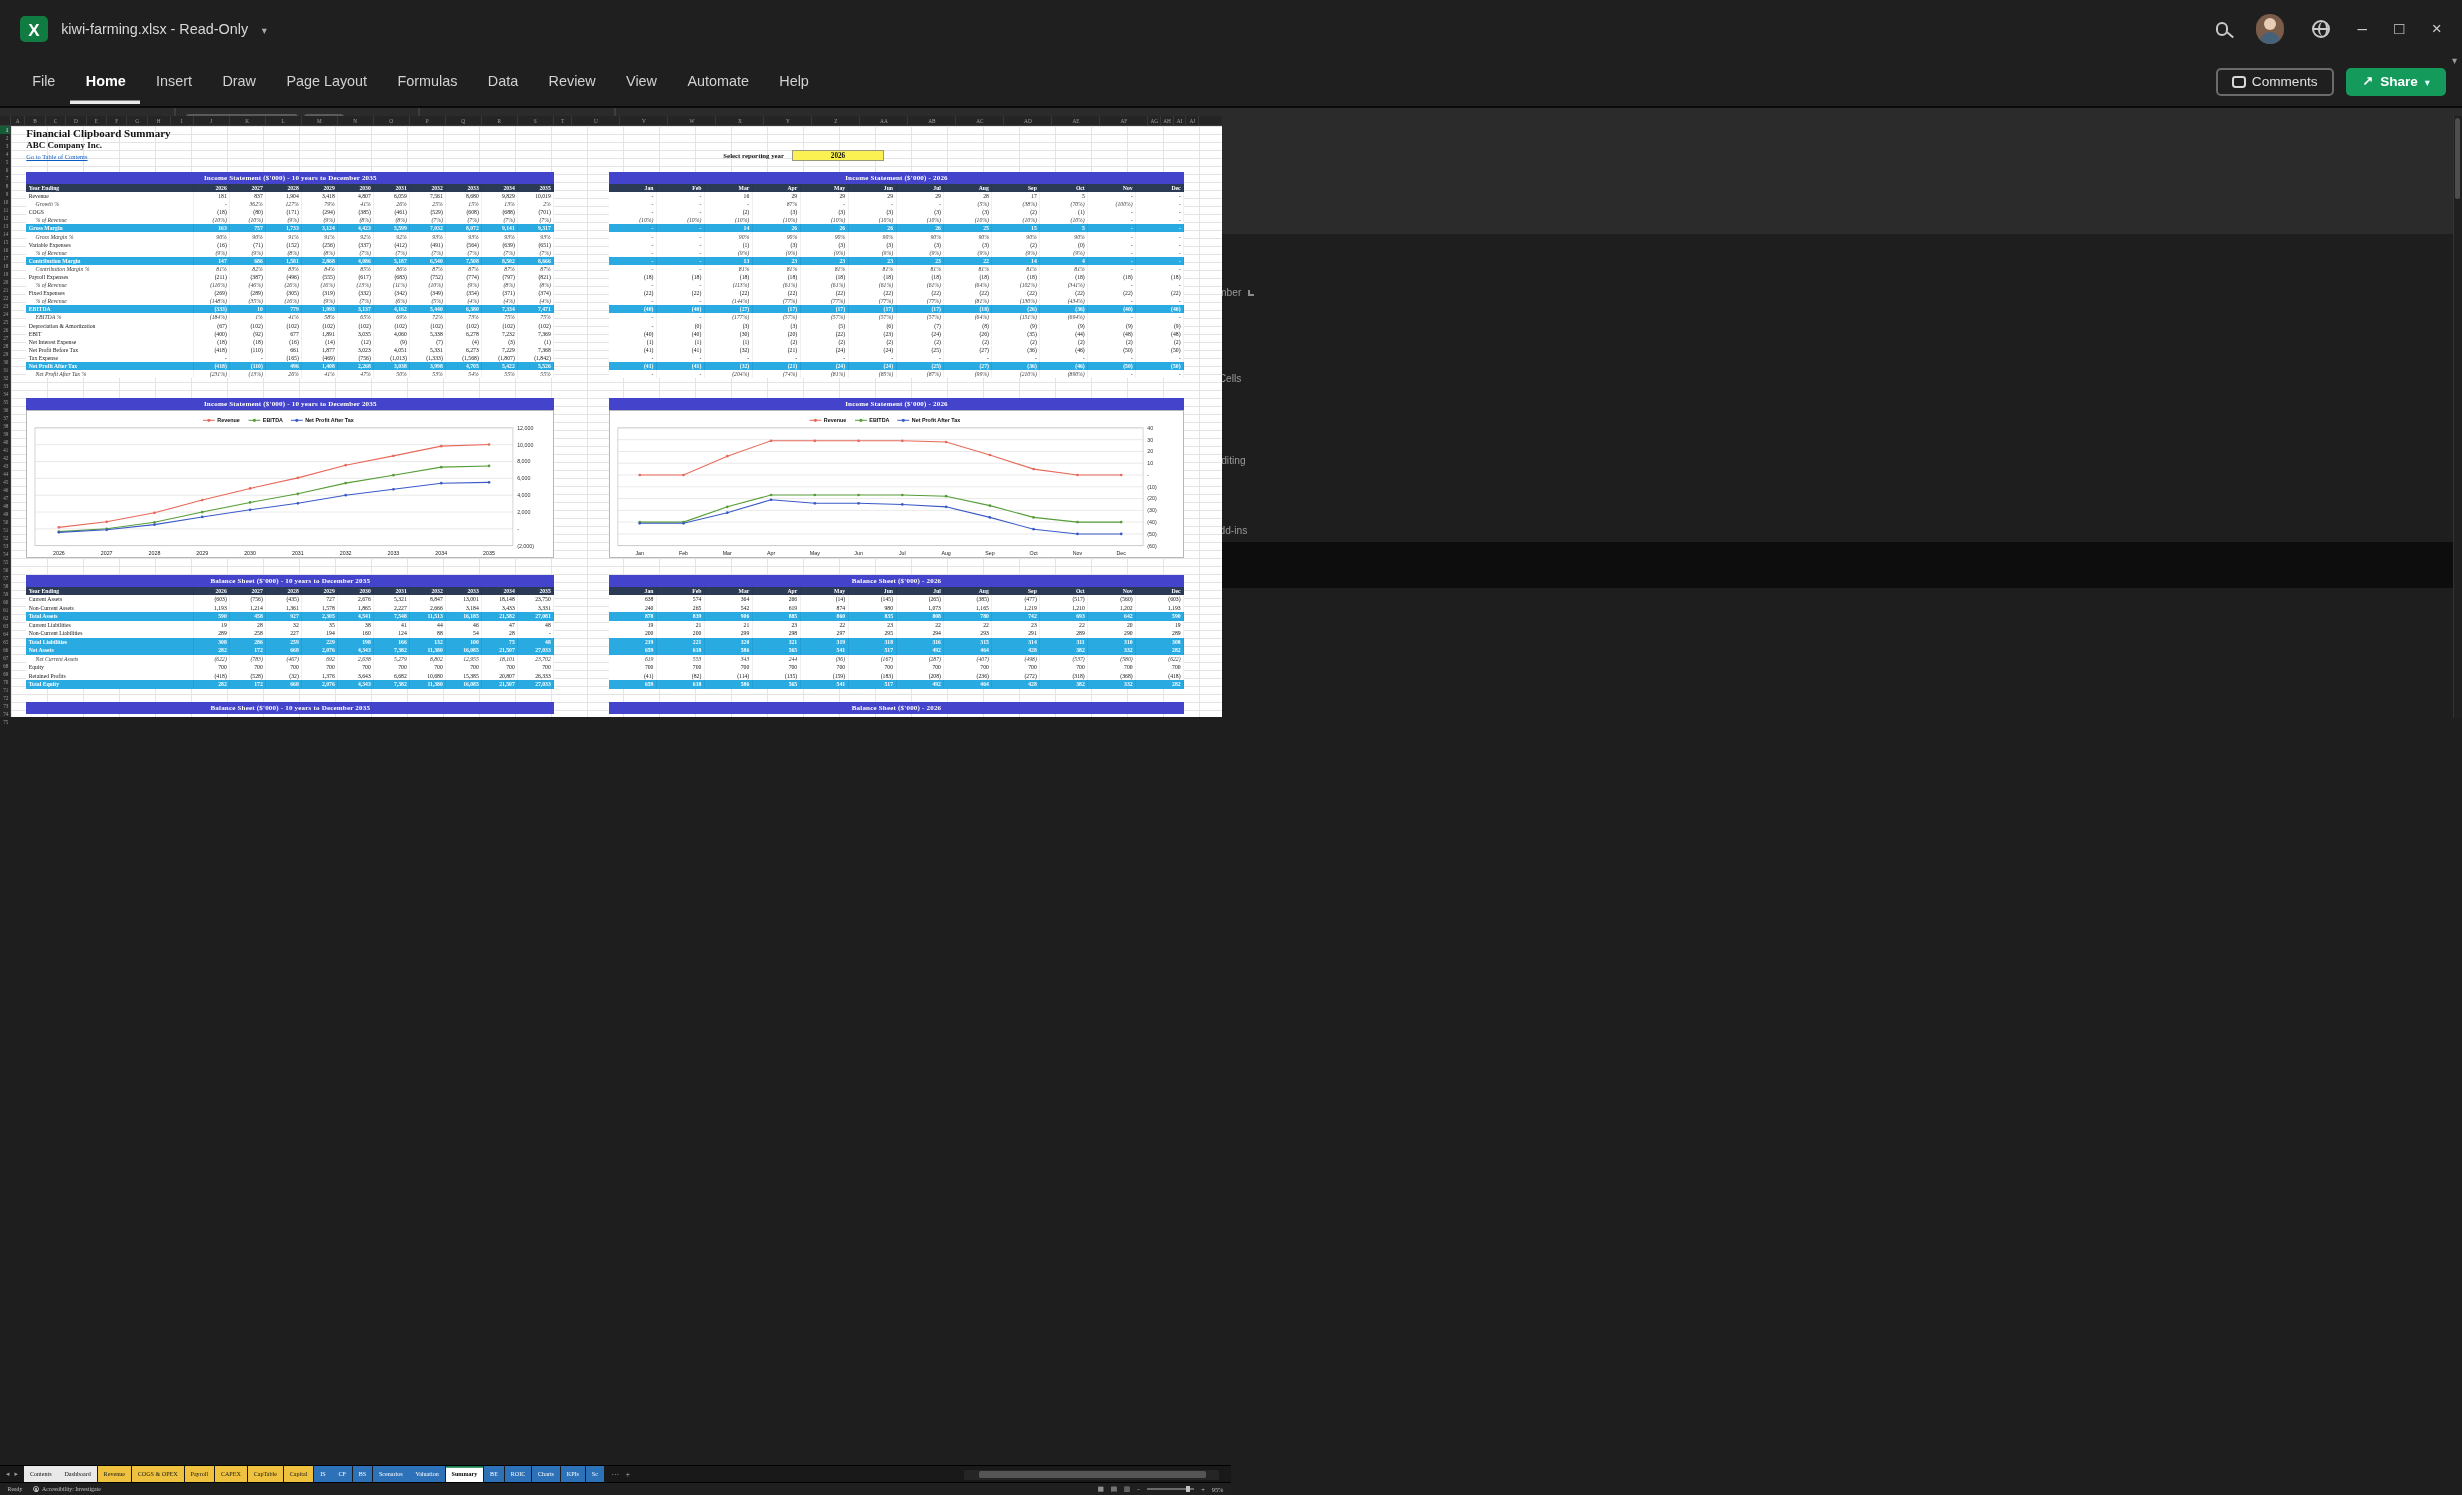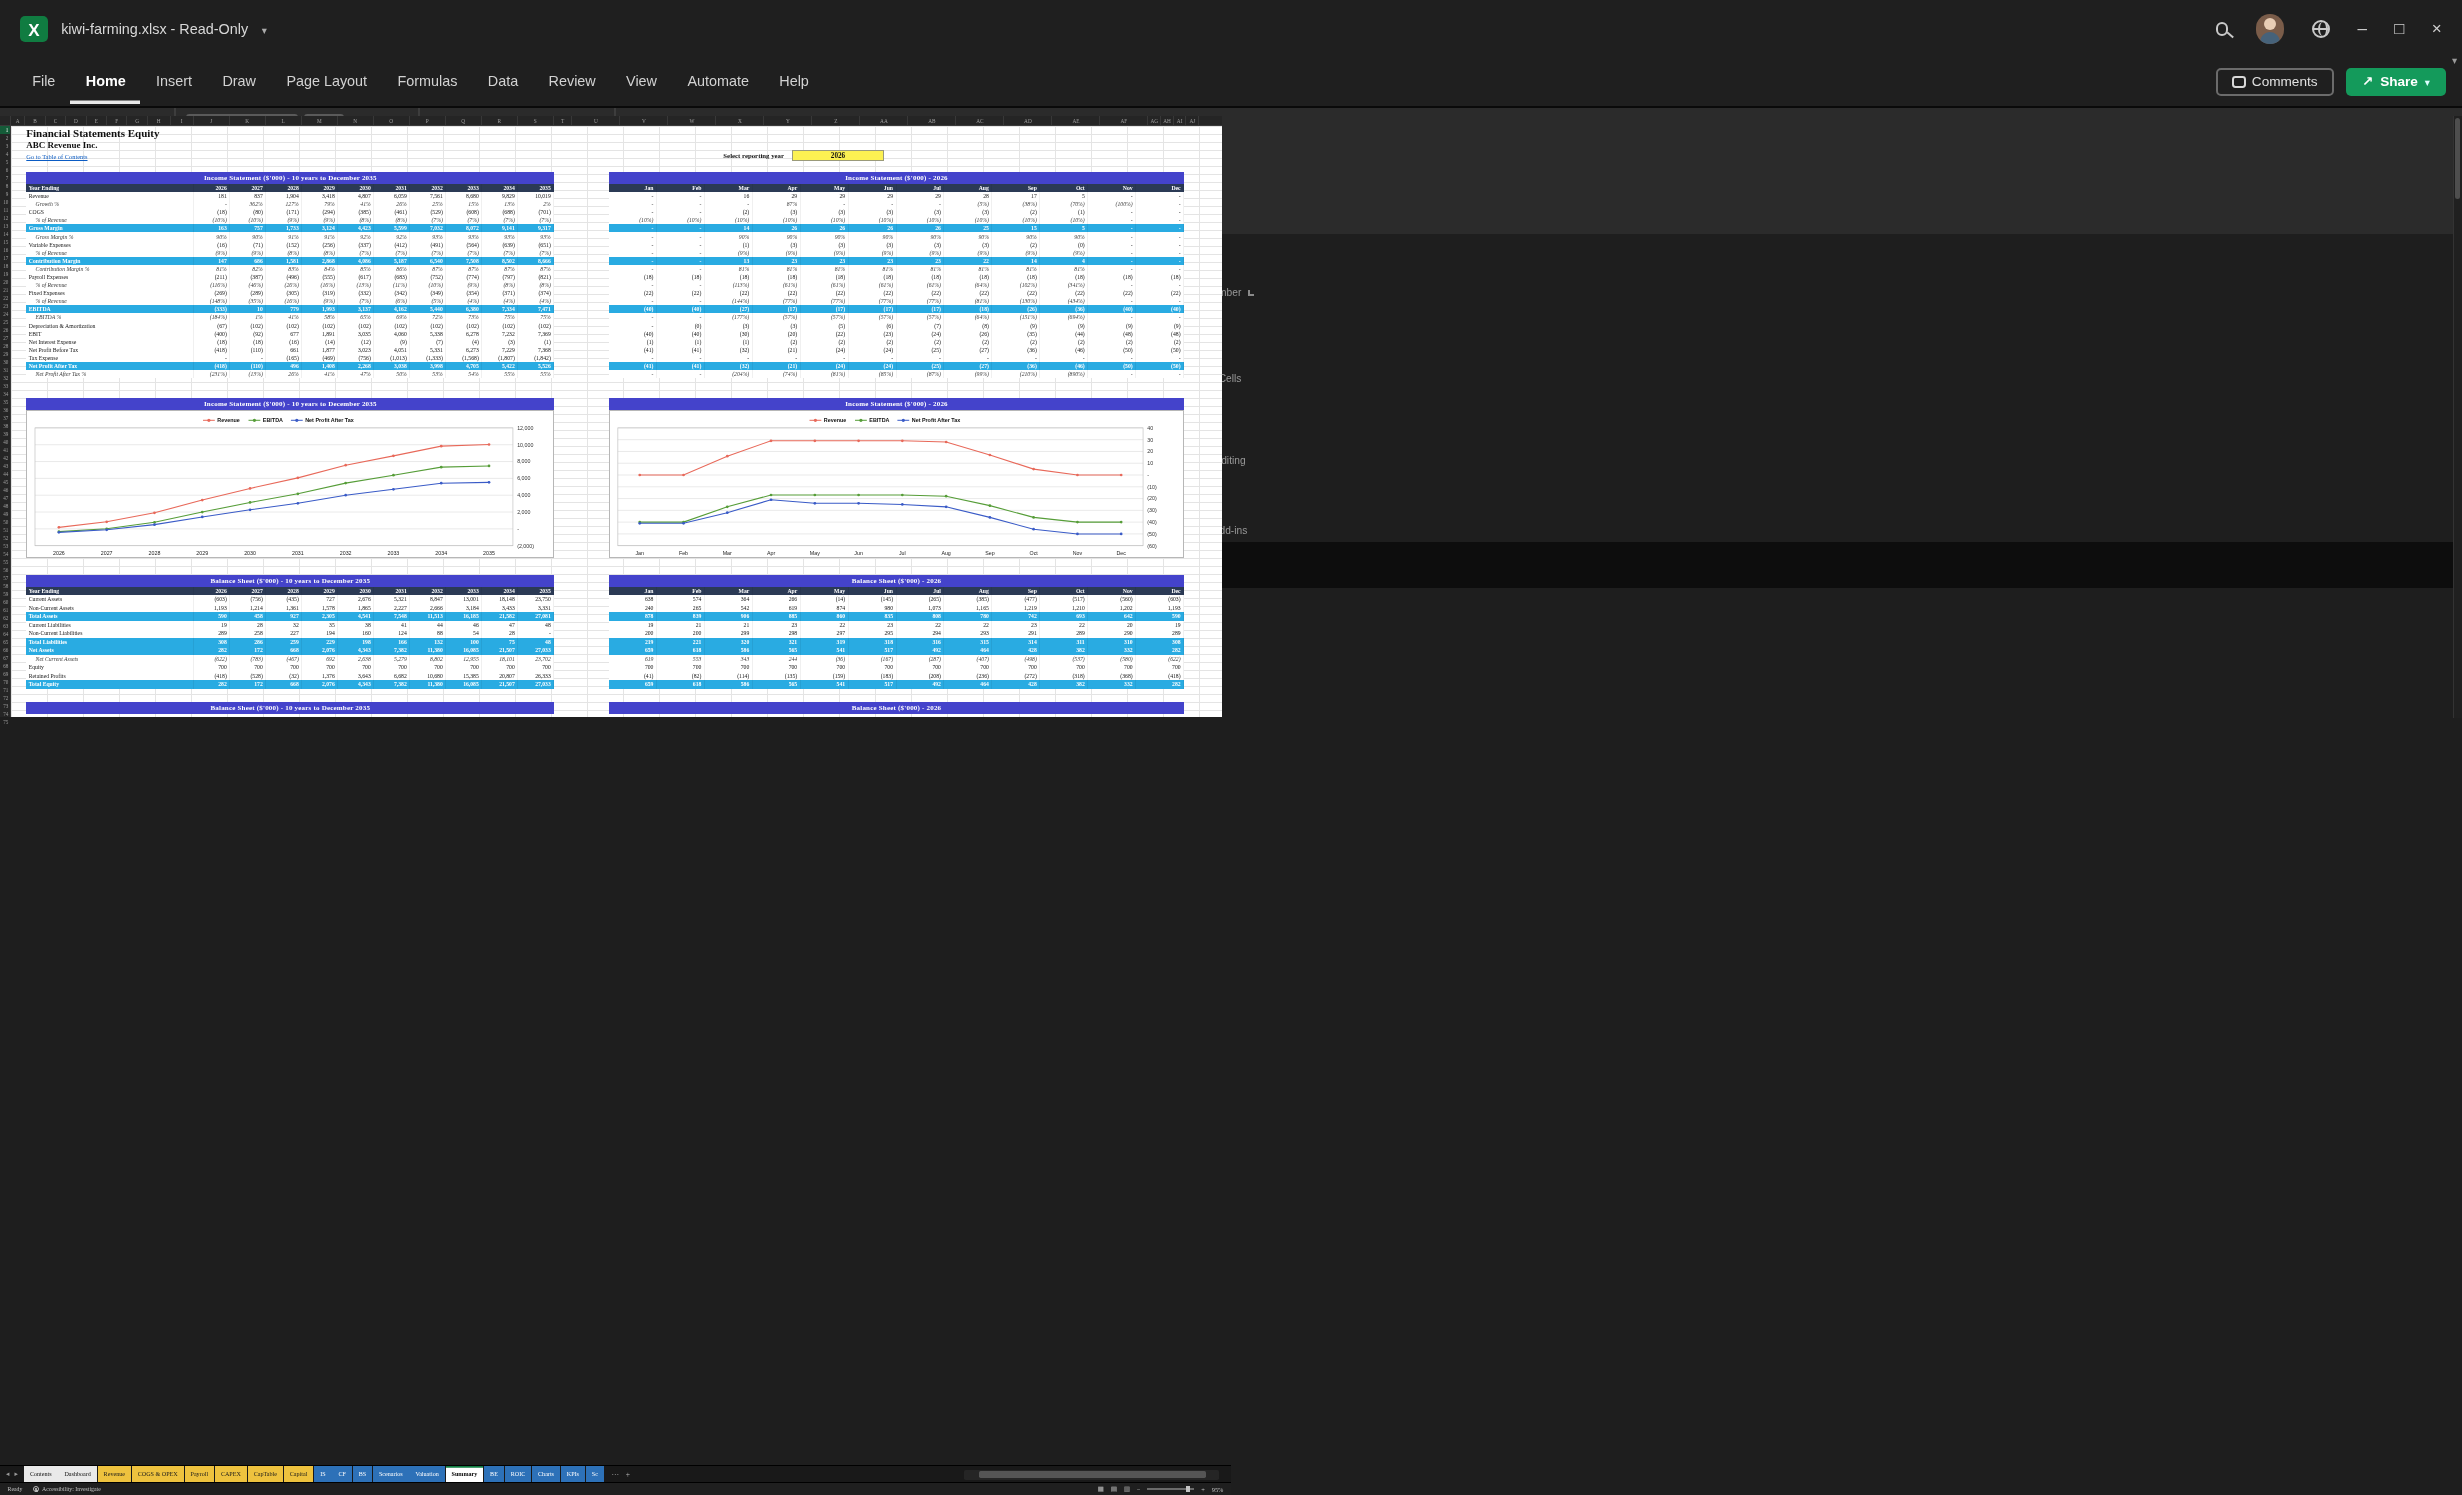--- a/index.html
+++ b/index.html
@@ -518,22 +518,22 @@
       <div class="rownum">68</div>
       <div class="rownum">69</div>
       <div class="rownum">70</div>
       <div class="rownum">71</div>
       <div class="rownum">72</div>
       <div class="rownum">73</div>
       <div class="rownum">74</div>
       <div class="rownum">75</div>
     </div>
     <div class="sheet" id="sheet">
-      <div class="sh-title">Financial Statements Equity</div>
-      <div class="sh-company">ABC Revenue Inc.</div>
+      <div class="sh-title">Financial Clipboard Summary</div>
+      <div class="sh-company">ABC Company Inc.</div>
       <div class="sh-link">Go to Table of Contents</div>
       <div class="sh-yearlabel">Select reporting year</div>
       <div class="sh-yearcell">2026</div>
 
       <div class="ftitle bottomtitle" style="left:15.3px;top:576px;width:528px;">Balance Sheet ($'000) - 10 years to December 2035</div>
       <div class="ftitle bottomtitle" style="left:598px;top:576px;width:575px;">Balance Sheet ($'000) - 2026</div>
     <div class="ftable" style="left:15.3px;top:46px;width:528px;">
         <div class="ftitle">Income Statement ($'000) - 10 years to December 2035</div>
         <div class="frow fhead" style="height:8.5px;">
           <div class="fcell flabel" style="width:168px;">Year Ending</div>

